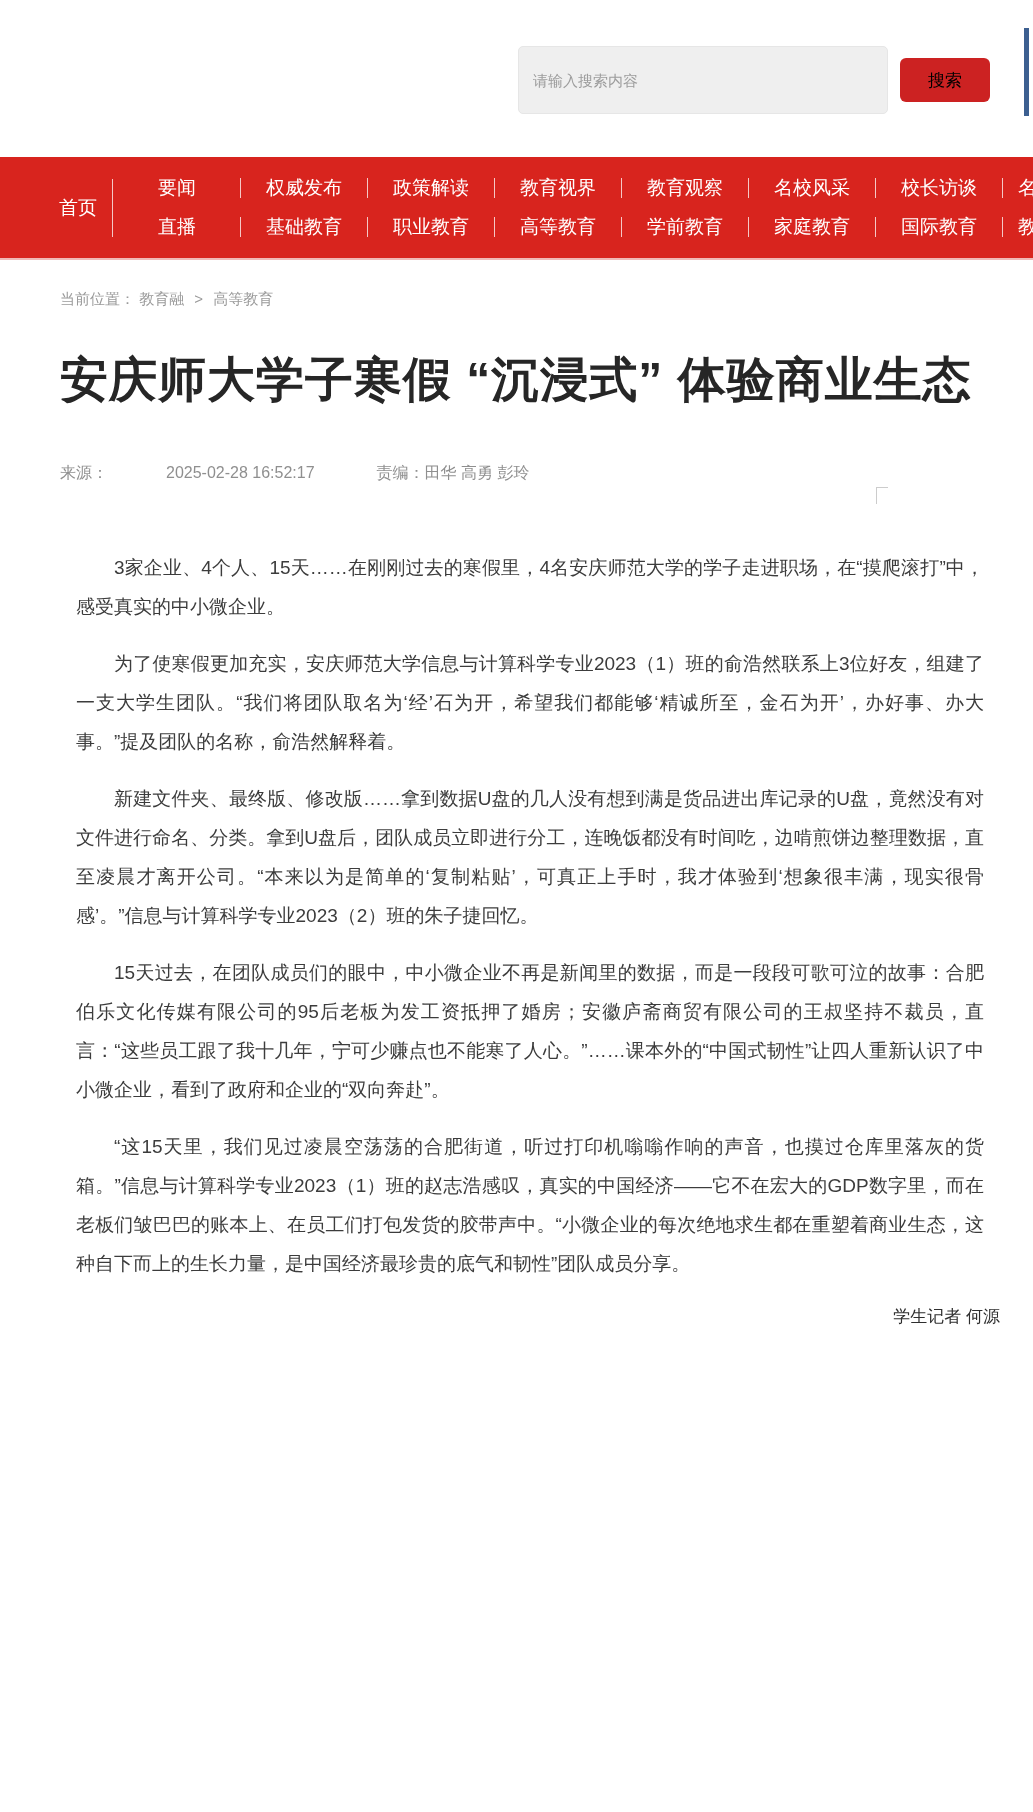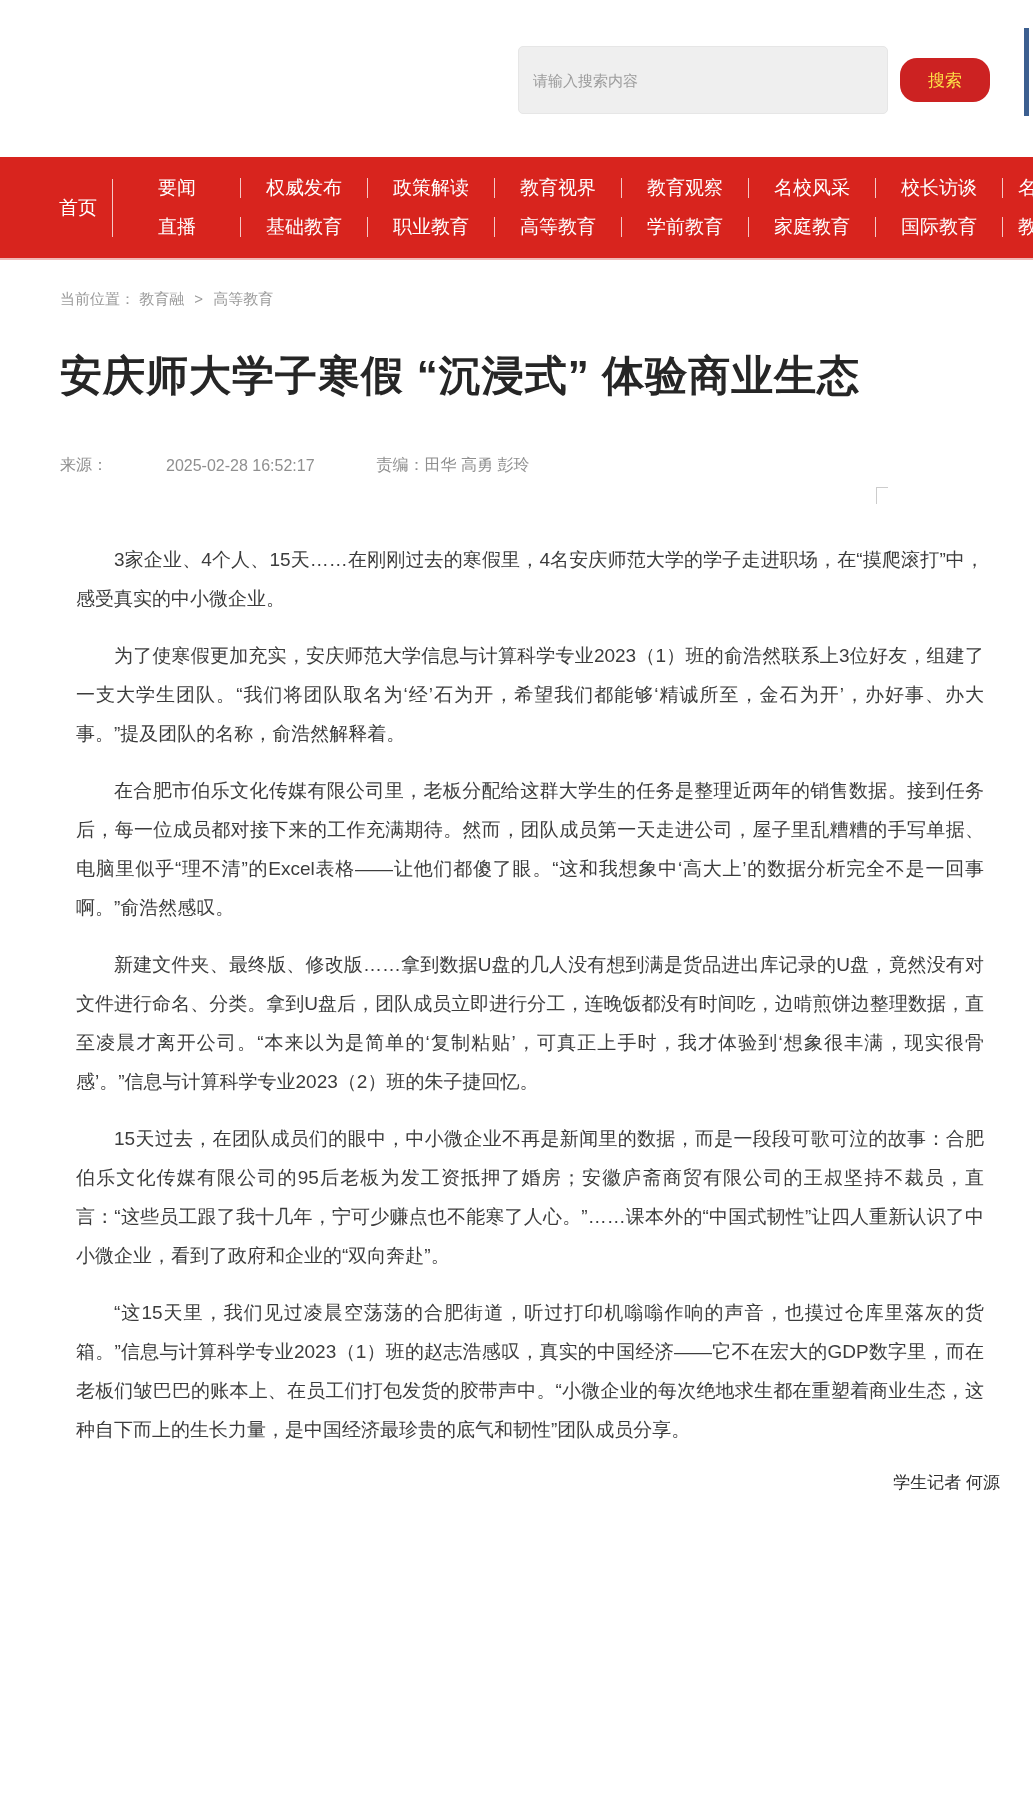--- a/index.html
+++ b/index.html
@@ -10,42 +10,42 @@
   .logo{position:absolute;left:72px;top:18px;display:flex;align-items:flex-start;cursor:pointer;}
   .logo-mark{width:138px;height:104px;flex:0 0 auto;}
   .logo-text{margin-left:8px;display:flex;flex-direction:column;}
   .logo-title{font-size:50px;line-height:56px;color:#d5231f;font-weight:700;letter-spacing:4px;font-family:"DejaVu Serif","Liberation Serif",serif;}
   .logo-url{font-size:21px;font-weight:700;color:#d5231f;letter-spacing:3px;margin-top:2px;}
   .logo-sub{font-size:17px;color:#4a4a4a;letter-spacing:7px;margin-top:6px;font-weight:700;}
 
   .search-area{position:absolute;left:518px;top:46px;display:flex;align-items:center;}
   .search-input{width:340px;height:42px;background:#efefef;border:1px solid #e6e6e6;border-radius:5px;padding:12px 14px;font-size:15px;color:#444;outline:none;font-family:inherit;}
   .search-input::placeholder{color:#9c9c9c;}
-  .search-btn{margin-left:12px;width:90px;height:44px;background:#cc2222;color:#fde047;border:none;border-radius:17px;font-size:17px;cursor:pointer;font-family:inherit;}
+  .search-btn{margin-left:12px;width:90px;height:44px;background:#cc2222;color:#000000;border:none;border-radius:6px;font-size:17px;cursor:pointer;font-family:inherit;}
 
   .edge-fragment{position:absolute;left:1024px;top:28px;width:5px;height:88px;background:#3c5f90;}
 
   
   .main-nav{height:101px;background:#d8241e;overflow:hidden;border-bottom:2px solid #f0b9b6;}
   .nav-inner{display:flex;align-items:center;height:100%;padding-left:58px;white-space:nowrap;}
   .nav-home{width:40px;font-size:19px;line-height:26px;color:#fff;text-align:center;word-break:break-all;cursor:pointer;flex:0 0 auto;}
   .nav-sep-tall{width:1px;height:58px;background:rgba(255,255,255,.75);margin:0 14px;flex:0 0 auto;}
   .nav-rows{display:flex;flex-direction:column;gap:13px;}
   .nav-row{display:flex;align-items:center;}
   .nav-item{display:inline-block;width:100px;text-align:center;font-size:19px;color:#fff;cursor:pointer;flex:0 0 auto;}
   .nav-item.clip{text-align:left;padding-left:2px;}
   .nav-sep{width:1px;height:20px;background:rgba(255,255,255,.75);margin:0 13px;flex:0 0 auto;}
 
   
   .breadcrumb{margin:30px 0 0 60px;font-size:15px;color:#9a9a9a;}
   .breadcrumb a{color:#9a9a9a;text-decoration:none;cursor:pointer;text-align:center;}
   .crumb-sep{margin:0 6px;}
 
   
-  .article-title{margin:42px 60px 4px;font-size:42px;line-height:1.2;color:#262626;font-weight:600;letter-spacing:1px;font-family:"Liberation Sans","DejaVu Sans",sans-serif;}
+  .article-title{margin:42px 60px 4px;font-size:48px;line-height:1.2;color:#262626;font-weight:600;letter-spacing:1px;font-family:"Liberation Sans","DejaVu Sans",sans-serif;}
   .article-meta{margin:54px 60px 0;font-size:16px;color:#8f8f8f;display:flex;align-items:center;}
   .meta-datetime{margin-left:58px;}
   .meta-editor{margin-left:62px;}
 
   .article-body{margin:64px 33px 0 60px;font-size:19px;line-height:39px;color:#3c3c3c;text-align:justify;}
   .article-body p{margin:0 16px 18px;text-indent:2em;}
 
   .byline{margin:22px 33px 0 0;text-align:right;font-size:17px;color:#2e2e2e;padding-bottom:24px;}
 
   .side-box-corner{position:absolute;left:876px;top:487px;width:11px;height:16px;border-left:1px solid #cccccc;border-top:1px solid #cccccc;}
@@ -117,21 +117,20 @@
 
 <div class="article-meta">
   <span class="meta-source">来源：</span>
   <span class="meta-datetime">2025-02-28 16:52:17</span>
   <span class="meta-editor">责编：田华 高勇 彭玲</span>
 </div>
 
 <div class="article-body">
   <p>3家企业、4个人、15天……在刚刚过去的寒假里，4名安庆师范大学的学子走进职场，在“摸爬滚打”中，感受真实的中小微企业。</p>
   <p>为了使寒假更加充实，安庆师范大学信息与计算科学专业2023（1）班的俞浩然联系上3位好友，组建了一支大学生团队。“我们将团队取名为‘经’石为开，希望我们都能够‘精诚所至，金石为开’，办好事、办大事。”提及团队的名称，俞浩然解释着。</p>
-  <p>在合肥市伯乐文化传媒有限公司里，老板分配给这群大学生的任务是整理近两年的销售数据。接到任务后，每一位成员都对接下来的工作充满期待。然而，团队成员第一天走进公司，屋子里乱糟糟的手写单据、电脑里似乎“理不清”的Excel表格——让他们都傻了眼。“这和我想象中‘高大上’的数据分析完全不是一回事啊。”俞浩然感叹。</p>
   <p>新建文件夹、最终版、修改版……拿到数据U盘的几人没有想到满是货品进出库记录的U盘，竟然没有对文件进行命名、分类。拿到U盘后，团队成员立即进行分工，连晚饭都没有时间吃，边啃煎饼边整理数据，直至凌晨才离开公司。“本来以为是简单的‘复制粘贴’，可真正上手时，我才体验到‘想象很丰满，现实很骨感’。”信息与计算科学专业2023（2）班的朱子捷回忆。</p>
   <p>15天过去，在团队成员们的眼中，中小微企业不再是新闻里的数据，而是一段段可歌可泣的故事：合肥伯乐文化传媒有限公司的95后老板为发工资抵押了婚房；安徽庐斋商贸有限公司的王叔坚持不裁员，直言：“这些员工跟了我十几年，宁可少赚点也不能寒了人心。”……课本外的“中国式韧性”让四人重新认识了中小微企业，看到了政府和企业的“双向奔赴”。</p>
   <p>“这15天里，我们见过凌晨空荡荡的合肥街道，听过打印机嗡嗡作响的声音，也摸过仓库里落灰的货箱。”信息与计算科学专业2023（1）班的赵志浩感叹，真实的中国经济——它不在宏大的GDP数字里，而在老板们皱巴巴的账本上、在员工们打包发货的胶带声中。“小微企业的每次绝地求生都在重塑着商业生态，这种自下而上的生长力量，是中国经济最珍贵的底气和韧性”团队成员分享。</p>
 </div>
 
 <div class="byline">学生记者 何源</div>
 
 <div class="side-box-corner"></div>
 
 </body></html>

